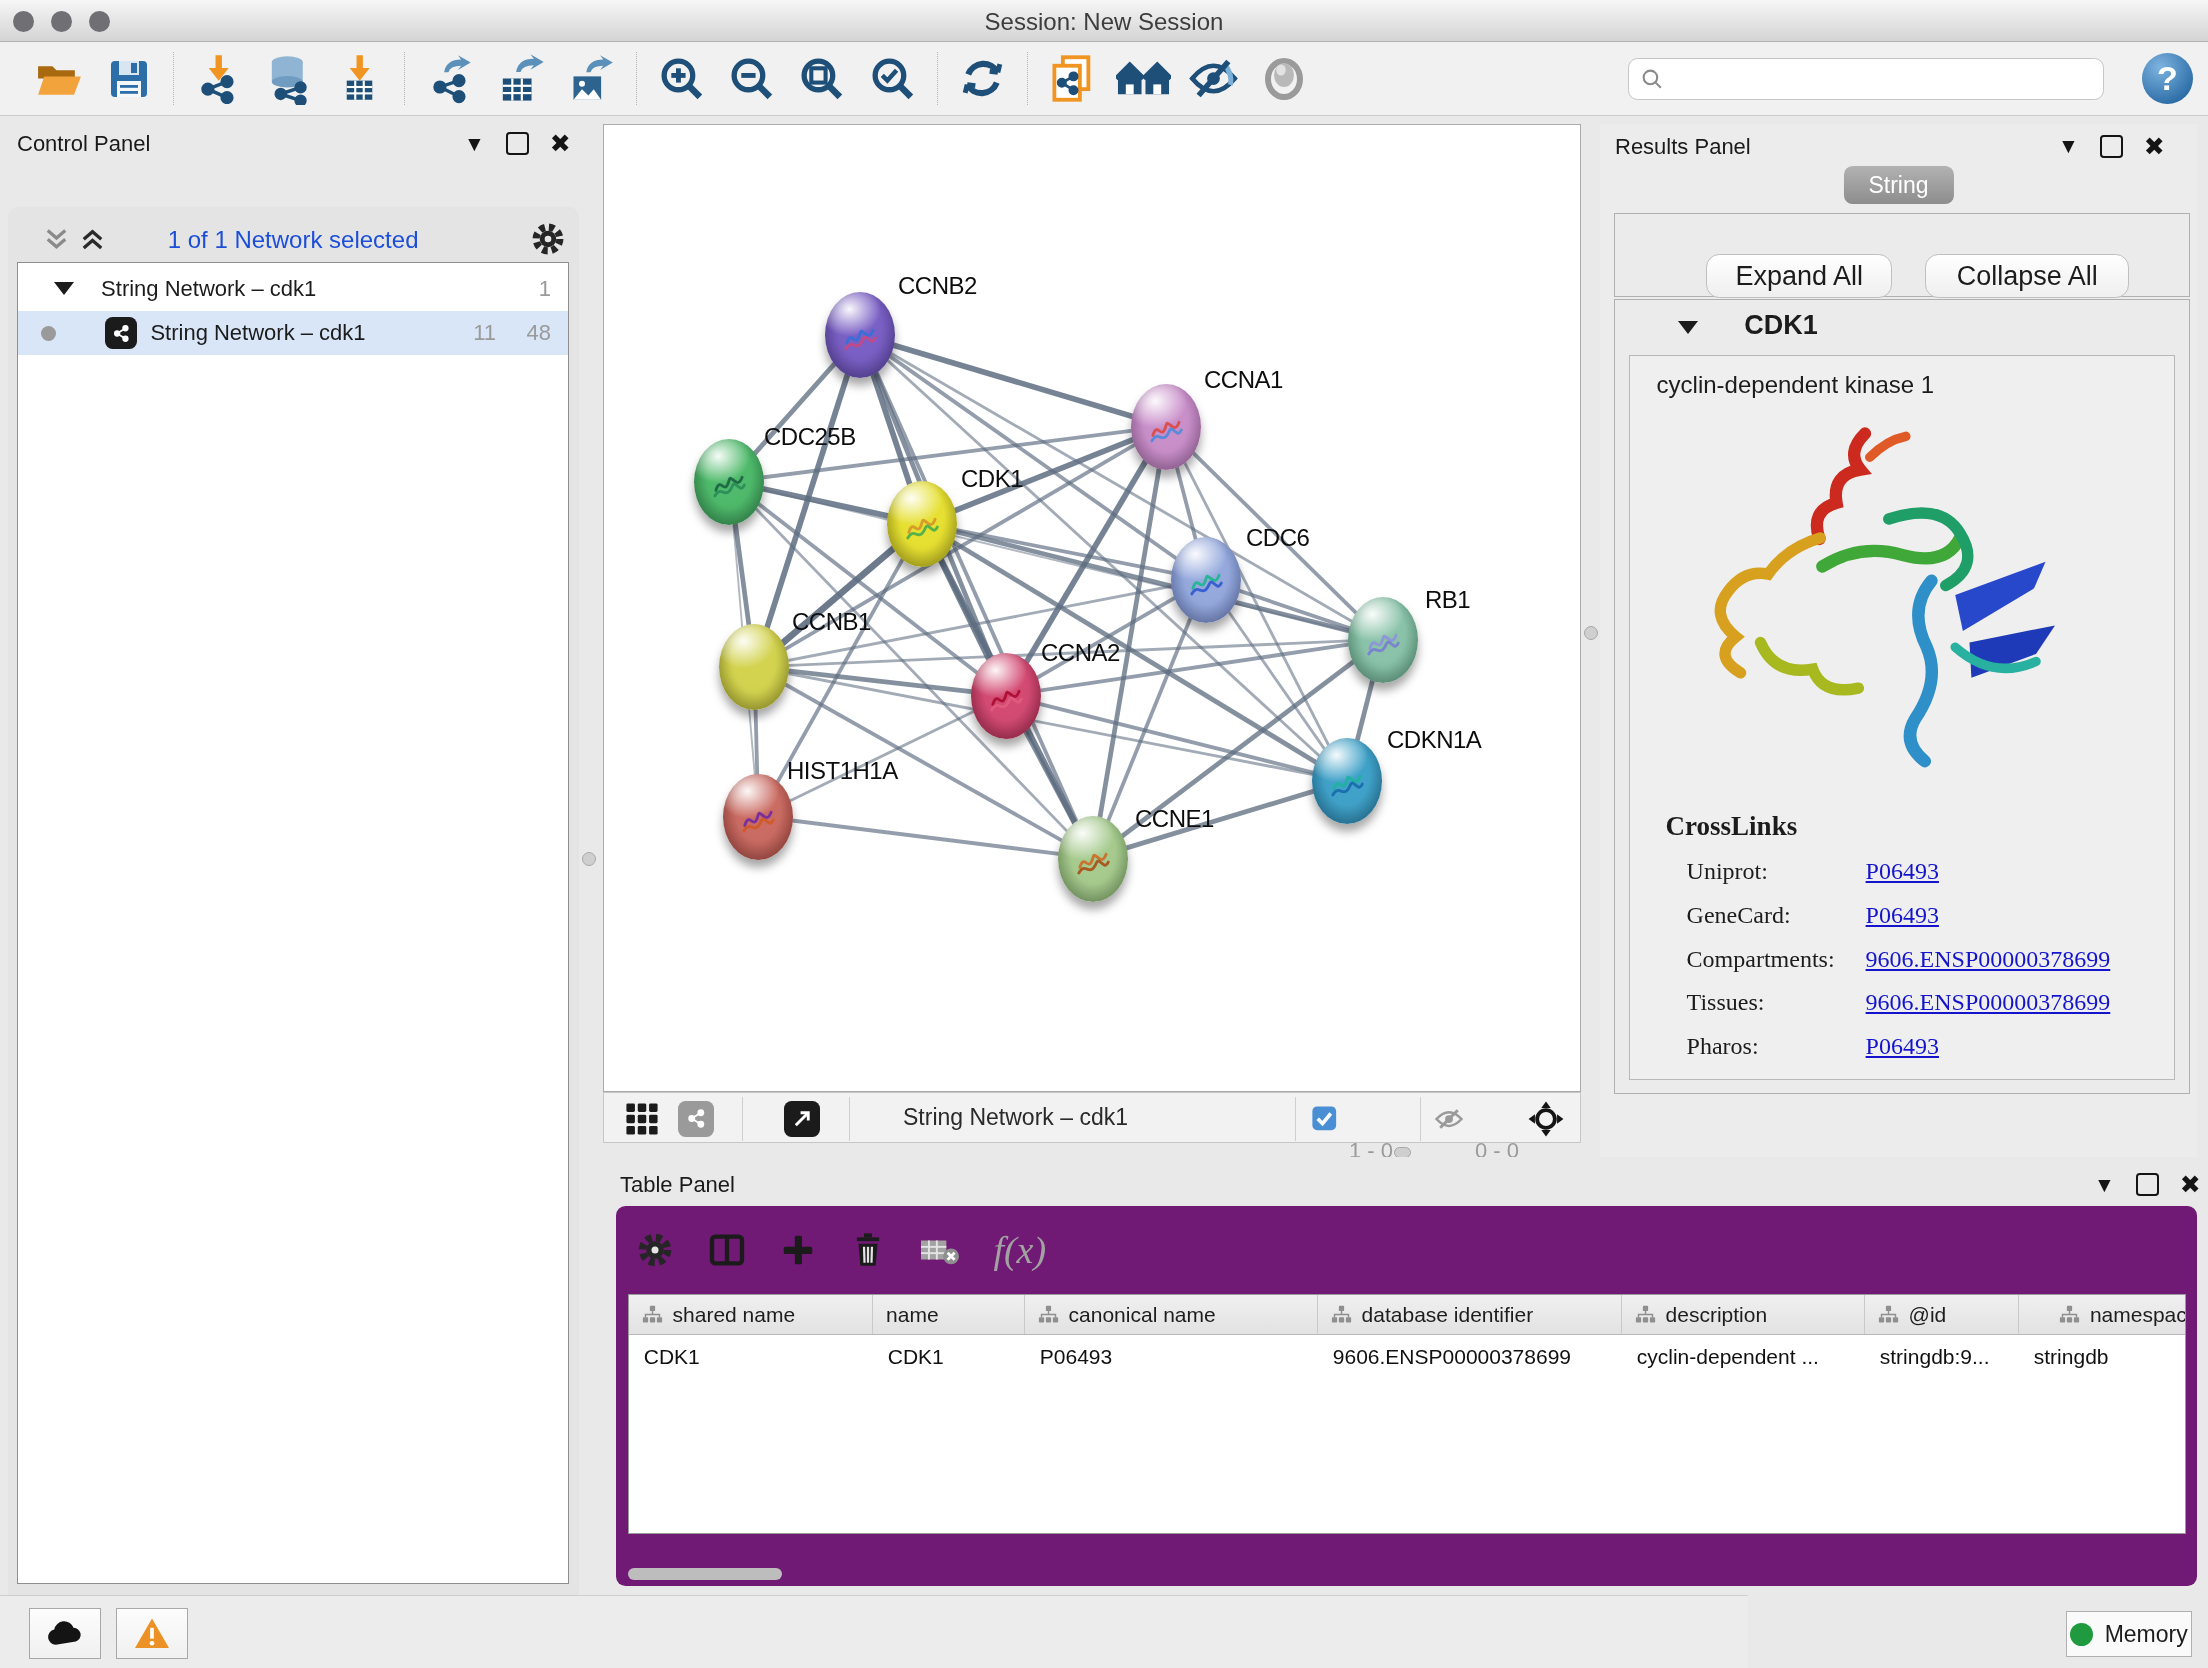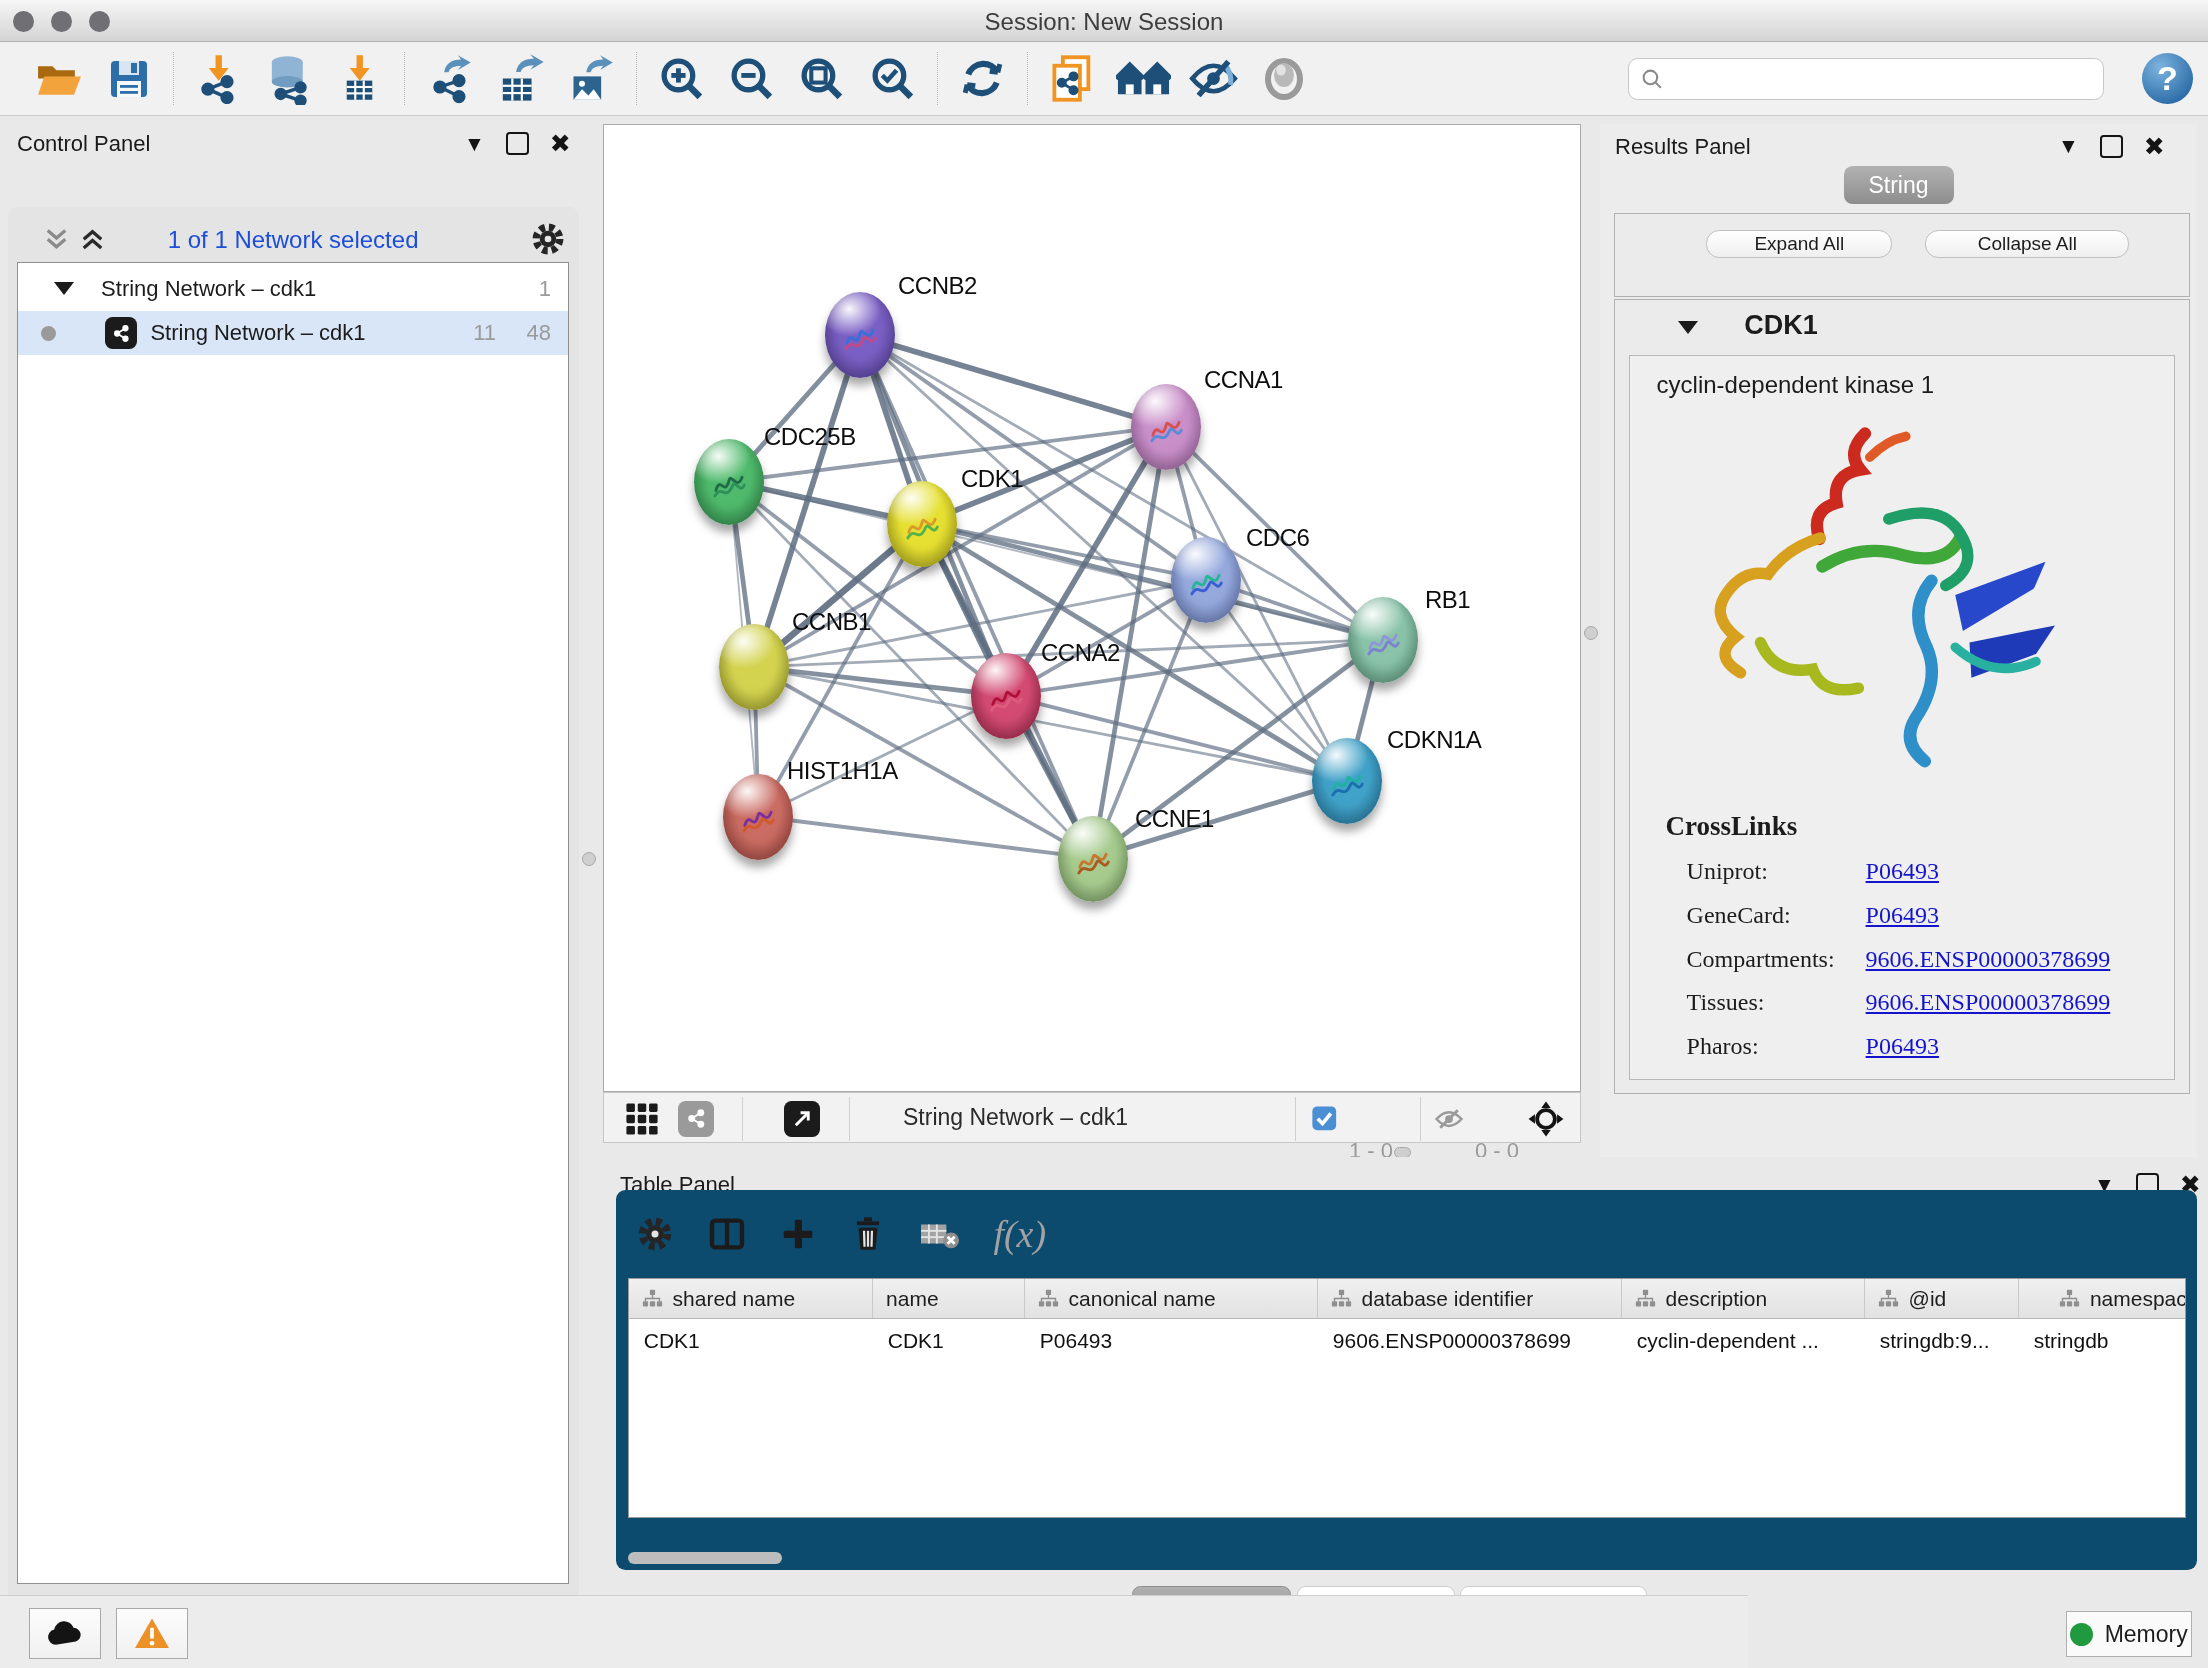--- a/index.html
+++ b/index.html
@@ -69,33 +69,33 @@
   .vt-cnt { position:absolute; top:12.4px; font-size:22px; color:#9a9a9a;margin-top:33px; }
 
   
   .results-panel { position:absolute; left:1600px; top:124px; width:597px; height:1033px; background:#ececec; }
   .rp-head { position:absolute; left:15px; top:9.5px; }
   .rp-icons { position:absolute; top:7.6px; left:458px; width:124px; display:flex; gap:21px; align-items:center; }
   .rp-tab { position:absolute; left:50%; transform:translateX(-50%); top:42px; height:38px; padding:0 25px;
     background:linear-gradient(#b2b2b2,#8d8d8d); color:#fff; font-size:23px; border-radius:8.6px;
     display:flex; align-items:center; }
   .rp-box { position:absolute; left:14.3px; width:576px; background:#ebebeb; border:1.9px solid #b0b0b0; }
-  .rp-btn { position:absolute; top:16px; height:28px; background:linear-gradient(#ffffff,#efefef);
-    border:1.9px solid #bfbfbf; border-radius:13.3px; font-size:19px; display:flex; align-items:center; justify-content:center; }
+  .rp-btn { position:absolute; top:40px; height:44px; background:linear-gradient(#ffffff,#efefef);
+    border:1.9px solid #bfbfbf; border-radius:13.3px; font-size:27px; display:flex; align-items:center; justify-content:center; }
   .rp-gene-head { position:absolute; left:0; top:0; width:100%; height:55px; }
   .rp-detail { position:absolute; left:13.3px; top:55px; width:546px; height:725px; background:#efefef; border:1px solid #b8b8b8; }
   .xl-title { font-family:"Liberation Serif","DejaVu Serif",serif; font-weight:bold; font-size:27px; }
   .xl-row { position:absolute; font-family:"Liberation Serif","DejaVu Serif",serif; font-size:24px; }
   .xl-row a { color:#1414cc; }
 
   
   .table-panel { position:absolute; left:605px; top:1157px; width:1604px; height:438px; background:#e9e9e9; }
   .tp-head { position:absolute; left:15px; top:15px; }
   .tp-icons { position:absolute; top:13.3px; left:1489px; width:114px; display:flex; gap:21px; align-items:center; }
-  .tp-body { position:absolute; left:11.4px; top:33px; width:1581px; height:380px; background:#0c4a6e; border-radius:9.5px; }
+  .tp-body { position:absolute; left:11.4px; top:49px; width:1581px; height:380px; background:#701a75; border-radius:9.5px; }
   .tp-toolbar { position:absolute; left:19px; top:17px; height:53px; display:flex; align-items:center; gap:32px; }
   .tp-table { position:absolute; left:11.4px; top:88px; width:1558px; height:240px; background:#fff; border:1.9px solid #9a9a9a; overflow:hidden; }
   .thead { display:flex; height:40px; background:linear-gradient(#f0f0f0,#e2e2e2); border-bottom:1.9px solid #b9b9b9; }
   .th { display:flex; align-items:center; gap:9.5px; padding-left:13.3px; font-size:21px; color:#1d1d1d; border-right:1px solid #c9c9c9; flex:none; }
   .trowdata { display:flex; height:44px; }
   .td { display:flex; align-items:center; padding-left:15px; font-size:21px; color:#111; flex:none; }
   .hthumb { position:absolute; left:11.4px; bottom:5.7px; width:154px; height:12.4px; background:#bdbdbd; border-radius:6.7px; }
   .tp-tabs { position:absolute; left:516px; top:396px; }
   .fx { font-family:"Liberation Serif","DejaVu Serif",serif; font-style:italic; font-size:38px; color:#a2a2a2; }
 

